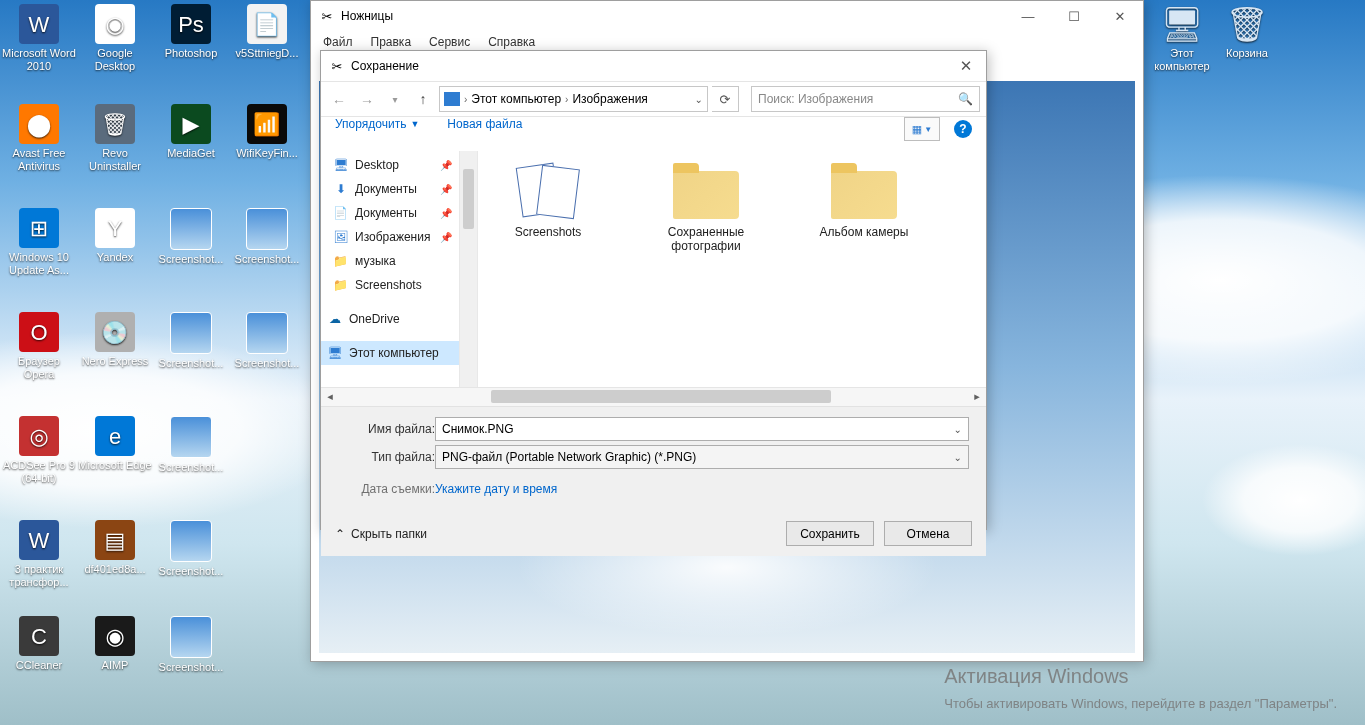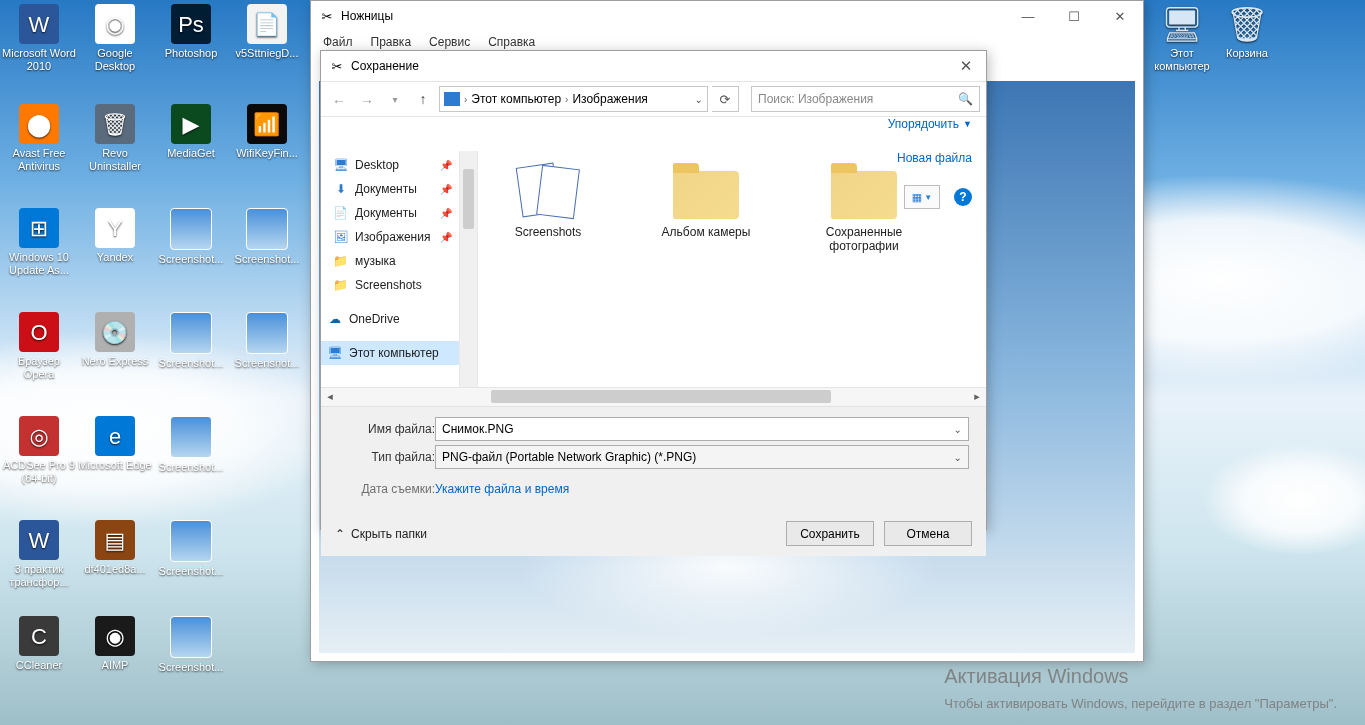--- a/index.html
+++ b/index.html
@@ -39,21 +39,21 @@
   .navrow{height:34px;border-top:1px solid #e5e5e5;border-bottom:1px solid #e5e5e5;display:flex;align-items:center;padding:0 6px;gap:4px;}
   .navbtn{width:24px;height:24px;display:flex;align-items:center;justify-content:center;color:#9a9a9a;font-size:14px;border-radius:2px}
   .navbtn.enabled{color:#404040}
   .addr{flex:1;height:24px;border:1px solid #c7c7c7;display:flex;align-items:center;padding:0 4px;gap:4px;font-size:12px;}
   .addr .aicon{width:16px;height:14px;background:#2e7cd1}
   .addr .sep{color:#666;font-size:10px}
   .addr .dd{margin-left:auto;color:#555;font-size:10px}
   .refresh{width:26px;height:24px;border:1px solid #c7c7c7;border-left:none;display:flex;align-items:center;justify-content:center;color:#555;font-size:13px}
   .search{width:215px;height:24px;border:1px solid #c7c7c7;margin-left:8px;display:flex;align-items:center;padding:0 6px;color:#888}
   .search .sico{margin-left:auto;color:#666}
-  .cmdrow{height:34px;display:flex;align-items:flex-end;padding:0 14px;gap:20px;flex-direction:column;}
+  .cmdrow{height:34px;display:flex;align-items:flex-start;padding:0 14px;gap:28px;}
   .cmdrow .link{color:#0066cc;font-size:12px;display:flex;align-items:center;gap:4px}
   .cmdrow .right{margin-left:auto;display:flex;align-items:center;gap:14px}
   .viewbtn{width:34px;height:22px;border:1px solid #bdbdbd;display:flex;align-items:center;justify-content:center;font-size:11px;color:#2e7cd1;background:#fafafa}
   .helpico{width:18px;height:18px;border-radius:50%;background:#0078d7;color:#fff;display:flex;align-items:center;justify-content:center;font-size:12px;font-weight:bold}
   .mainarea{display:flex;height:236px;}
   .tree{width:138px;border-right:1px solid #e8e8e8;overflow:hidden;padding-top:2px;}
   .tree-sb{width:17px;background:#f0f0f0;border-right:1px solid #e8e8e8;position:relative}
   .tree-sb::before{content:"";position:absolute;top:18px;left:3px;right:3px;height:60px;background:#cdcdcd;border-radius:2px}
   .tn{height:24px;display:flex;align-items:center;padding-left:12px;gap:6px;font-size:12px;color:#222}
   .tn.sel{background:#cde8ff}
@@ -302,27 +302,27 @@
           <div class="fic screenshots-ic">
             <div class="p1"></div>
             <div class="p2"></div>
           </div>
           <div>Screenshots</div>
         </div>
         <div class="fitem">
           <div class="fic">
             <div class="folder-shape folder-open"></div>
           </div>
-          <div>Альбом камеры</div>
+          <div>Сохраненные фотографии</div>
         </div>
         <div class="fitem">
           <div class="fic">
             <div class="folder-shape folder-open"></div>
           </div>
-          <div>Сохраненные фотографии</div>
+          <div>Альбом камеры</div>
         </div>
       </div>
   </div>
   <div class="bottombar">
     <div class="ar arL">◂</div>
     <div class="hsb"></div>
     <div class="ar arR">▸</div>
   </div>
   <div class="formarea">
     <div class="frow">
@@ -334,21 +334,21 @@
     </div>
     <div class="frow">
       <div class="flabel">Тип файла:</div>
       <div class="finput sel">
         <span>PNG-файл (Portable Network Graphic) (*.PNG)</span>
           <span class="dd">⌄</span>
       </div>
     </div>
     <div class="frow" style="height:36px">
       <div class="flabel" style="color:#707070">Дата съемки:</div>
-      <span class="datelink">Укажите файла и время</span>
+      <span class="datelink">Укажите дату и время</span>
     </div>
   </div>
   <div class="footer">
     <div class="hide">
       <span style="font-size:12px">⌃</span>
       <span>Скрыть папки</span>
     </div>
     <div class="spacer"></div>
     <div class="btn">Сохранить</div>
     <div class="btn">Отмена</div>

